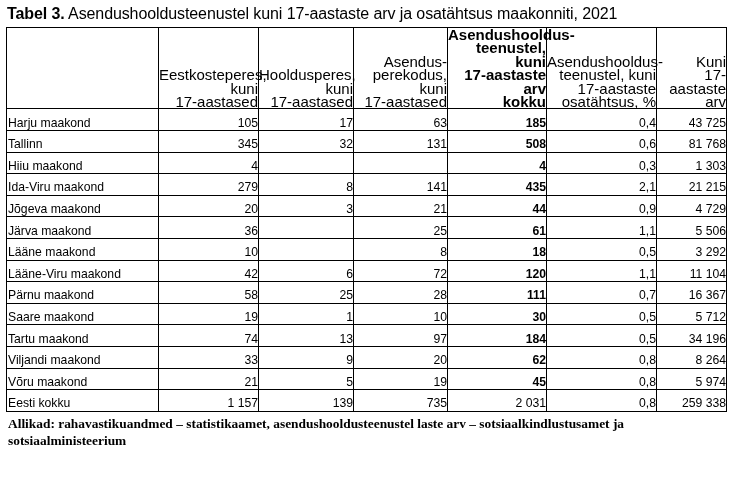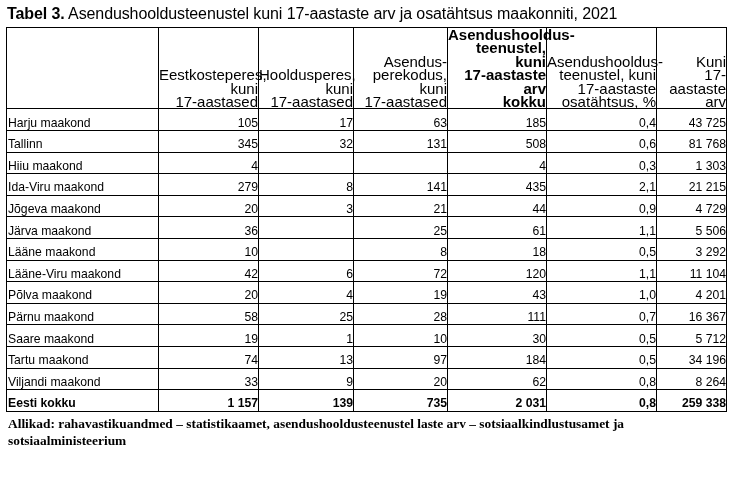--- a/index.html
+++ b/index.html
@@ -63,24 +63,24 @@
     height: 20.6px;
     padding: 0 5px 1px 5px;
     text-align: right;
     white-space: nowrap;
   }
   tbody td.label {
     text-align: left;
     padding-left: 1px;
   }
   tbody tr.total td {
-    font-weight: bold;
+    font-weight: normal;
   }
   tbody td.b {
-    font-weight: normal;
+    font-weight: bold;
   }
   .c0 { width: 152px; }
   .c1 { width: 100px; }
   .c2 { width: 95px; }
   .c3 { width: 94px; }
   .c4 { width: 99px; }
   .c5 { width: 110px; }
   .c6 { width: 70px; }
   .source {
     font-family: "Liberation Serif", serif;
@@ -213,29 +213,20 @@
         <tr>
           <td class="label">Lääne-Viru maakond</td>
           <td>42</td>
           <td>6</td>
           <td>72</td>
           <td class="b">120</td>
           <td>1,1</td>
           <td>11 104</td>
         </tr>
         <tr>
-          <td class="label">Põlva maakond</td>
-          <td>20</td>
-          <td>4</td>
-          <td>19</td>
-          <td class="b">43</td>
-          <td>1,0</td>
-          <td>4 201</td>
-        </tr>
-        <tr>
           <td class="label">Pärnu maakond</td>
           <td>58</td>
           <td>25</td>
           <td>28</td>
           <td class="b">111</td>
           <td>0,7</td>
           <td>16 367</td>
         </tr>
         <tr>
           <td class="label">Saare maakond</td>
@@ -256,20 +247,29 @@
           <td>34 196</td>
         </tr>
         <tr>
           <td class="label">Viljandi maakond</td>
           <td>33</td>
           <td>9</td>
           <td>20</td>
           <td class="b">62</td>
           <td>0,8</td>
           <td>8 264</td>
+        </tr>
+        <tr>
+          <td class="label">Võru maakond</td>
+          <td>21</td>
+          <td>5</td>
+          <td>19</td>
+          <td class="b">45</td>
+          <td>0,8</td>
+          <td>5 974</td>
         </tr>
         <tr class="total">
           <td class="label">Eesti kokku</td>
           <td>1 157</td>
           <td>139</td>
           <td>735</td>
           <td>2 031</td>
           <td>0,8</td>
           <td>259 338</td>
         </tr>

